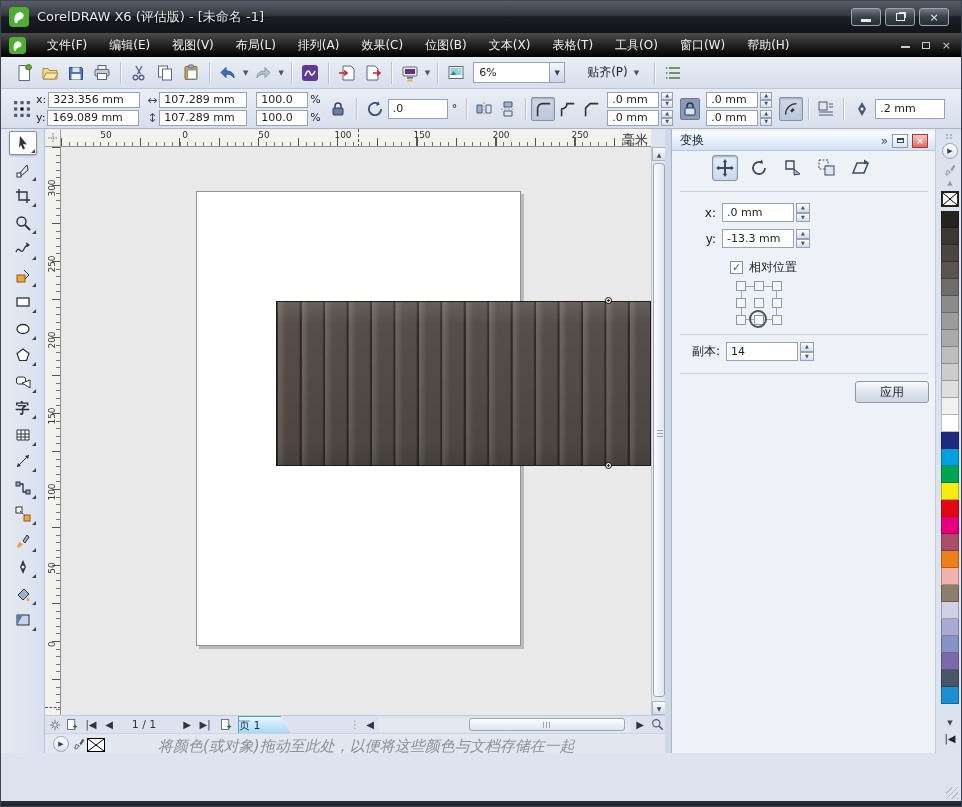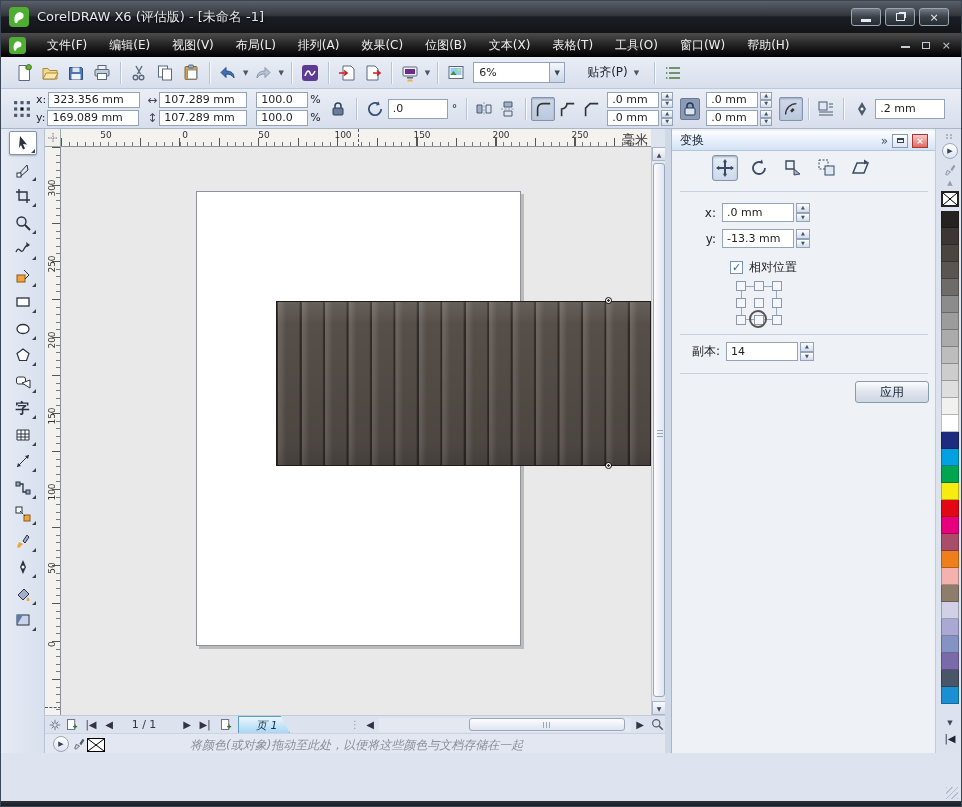--- a/index.html
+++ b/index.html
@@ -112,29 +112,29 @@
   .vgrip { position:absolute; left:3px; top:50%; width:6px; height:7px;
     background:repeating-linear-gradient(180deg,#9aa6ba 0 1px,transparent 1px 3px); }
 
   
   .navrow { position:absolute; left:44px; top:714px; width:620px; height:18px; background:#dce3ef;
     border-top:1px solid #c2cbdb; font-size:10px; color:#334; }
   .nitem { position:absolute; top:1px; height:15px; display:flex; align-items:center; justify-content:center; }
   .pagetab { position:absolute; left:193px; top:0; width:52px; height:17px;
     background:linear-gradient(#eaf5fd,#a9d7f4); border:1px solid #5a9ecb; border-bottom:none;
     clip-path:polygon(0 0,82% 0,100% 100%,0 100%); font-size:11px; color:#15344f;
-    display:flex; align-items:center; padding-left:17px;font-style:italic; }
+    display:flex; align-items:center; padding-left:0; }
   .hsc-track { position:absolute; left:334px; top:2px; width:252px; height:14px; background:#e4e8f0; }
   .hthumb { position:absolute; left:90px; top:0; width:156px; height:13px; border:1px solid #9aa6ba;
     border-radius:3px; background:linear-gradient(#fdfdfe,#dfe5ef); display:flex; align-items:center; justify-content:center; }
   .hgrip { width:9px; height:6px; background:repeating-linear-gradient(90deg,#9aa6ba 0 1px,transparent 1px 3px); }
 
   .palrow { position:absolute; left:44px; top:732px; width:620px; height:20px; background:#e2e7f1;
     border-top:1px solid #cdd4e0; font-size:11px; }
-  .palhint { position:absolute; left:113px; top:3px; color:#8a8f9a; font-style:italic; font-size:12px;margin-left:32px; }
+  .palhint { position:absolute; left:113px; top:3px; color:#8a8f9a; font-style:italic; font-size:15px; }
 
   .status1 { position:absolute; left:0; top:752px; width:962px; height:25px; background:#e9edf4;
     border-top:1px solid #c5ccd9; font-size:11px; color:#222; }
   .status2 { position:absolute; left:0; top:777px; width:962px; height:23px; background:#e9edf4;
     border-top:1px solid #d4dae4; font-size:11px; color:#222; display:flex; align-items:center; padding-left:8px; }
   .fly { display:inline-block; width:0; height:0; border-top:4px solid transparent; border-bottom:4px solid transparent;
     border-left:6px solid #222; margin-left:8px; }
   .bottomframe { position:absolute; left:0; top:800px; width:962px; height:7px;
     background:linear-gradient(#2c3038,#15171b); }
   .grip-dots { position:absolute; right:3px; top:786px; width:12px; height:12px;

